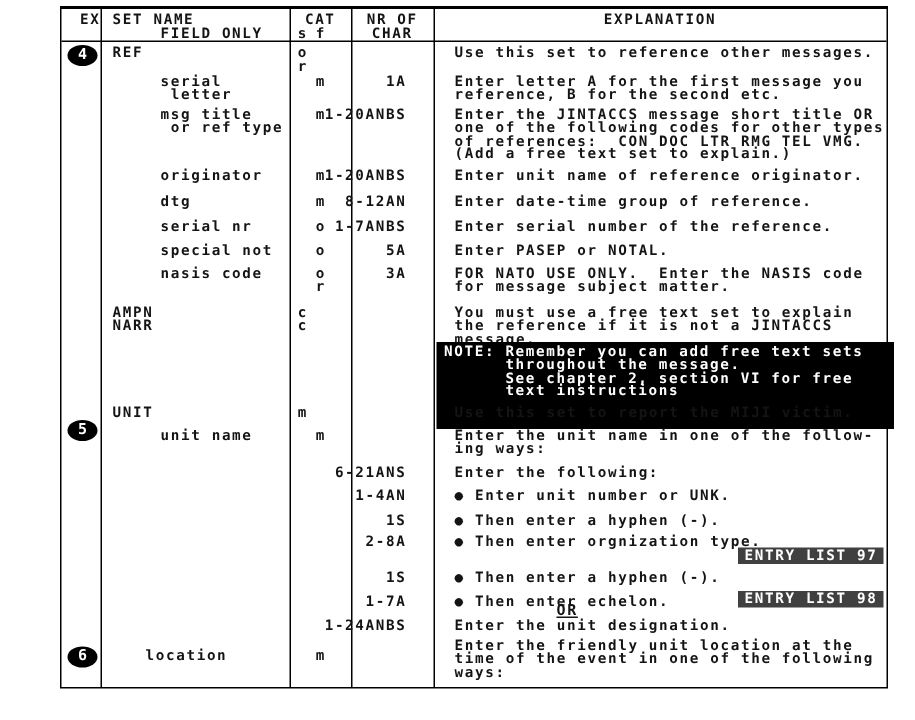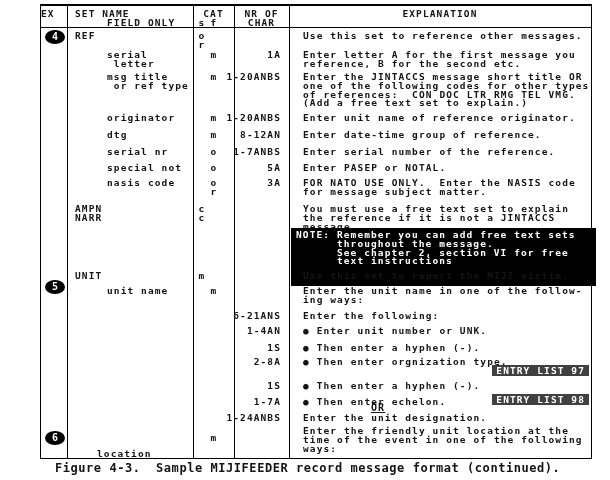--- a/index.html
+++ b/index.html
@@ -7,24 +7,24 @@
         font-family:"DejaVu Sans Mono",monospace;font-weight:bold;color:#141414;overflow:hidden;}
   .tbl{position:absolute;left:40px;top:4px;width:550px;height:452px;
        border:1px solid #000;border-top-width:2px;}
   .vline{position:absolute;top:0;bottom:0;width:1px;background:#000;}
   .hline{position:absolute;left:0;height:1px;background:#000;}
   .row{position:absolute;left:0;right:0;height:0;}
   .cell{position:absolute;top:0;white-space:pre;font-size:9.5px;letter-spacing:1.1px;line-height:8.8px;}
   .hcell{position:absolute;white-space:pre;font-size:9.5px;letter-spacing:1.1px;line-height:9px;}
   .c-set{left:34px;}
   .c-field{left:66px;}
-  .c-field-loc{left:56px;margin-top:16px;}
+  .c-field-loc{left:56px;}
   .c-cats{left:153px;width:16px;text-align:center;}
   .c-catf{left:165px;width:16px;text-align:center;}
-  .c-chars{left:178px;width:62px;text-align:right;}
+  .c-chars{left:168px;width:62px;text-align:right;}
   .c-expl{left:262px;width:290px;}
   .ex{position:absolute;left:4px;width:20px;height:14px;background:#000;color:#fff;
       border-radius:50%;font-size:10px;line-height:14px;text-align:center;letter-spacing:0;}
   .note{position:absolute;left:250px;top:222px;width:300px;background:#000;color:#fff;
         padding:3px 0 20px 5px;font-size:9.5px;letter-spacing:1.1px;line-height:8.8px;white-space:pre;}
   .badge{position:absolute;right:2px;background:#404040;color:#fff;font-size:9.5px;
          letter-spacing:1.1px;line-height:11px;padding:0 4px;white-space:pre;}
   .or{position:absolute;left:330px;top:396px;font-size:10px;letter-spacing:1.1px;
       text-decoration:underline;white-space:pre;}
   .caption{position:absolute;left:55px;top:461px;font-size:12px;letter-spacing:0.55px;
@@ -36,21 +36,21 @@
 <div class="page">
   <div class="tbl">
 
     <div class="vline" style="left:26px"></div>
     <div class="vline" style="left:152px"></div>
     <div class="vline" style="left:193px"></div>
     <div class="vline" style="left:248px"></div>
 
     <div class="hline" style="top:21px;width:550px"></div>
 
-    <div class="hcell" style="left:0;width:26px;top:3px;text-align:left">EX</div>
+    <div class="hcell" style="left:0;width:26px;top:3px;text-align:right">EX</div>
     <div class="hcell" style="left:34px;top:3px">SET NAME</div>
     <div class="hcell" style="left:66px;top:12px">FIELD ONLY</div>
     <div class="hcell" style="left:152px;width:41px;top:3px;text-align:center">CAT</div>
     <div class="hcell" style="left:153px;width:16px;top:12px;text-align:center">s</div>
     <div class="hcell" style="left:165px;width:16px;top:12px;text-align:center">f</div>
     <div class="hcell" style="left:193px;width:55px;top:3px;text-align:center">NR OF</div>
     <div class="hcell" style="left:193px;width:55px;top:12px;text-align:center">CHAR</div>
     <div class="hcell" style="left:248px;width:302px;top:3px;text-align:center">EXPLANATION</div>
 
     <div class="row" style="top:26px">
@@ -183,14 +183,13 @@
       <div class="ex" style="top:4px">6</div>
       <div class="cell c-field-loc" style="top:7px">location</div>
       <div class="cell c-catf" style="top:7px">m</div>
       <div class="cell c-expl">Enter the friendly unit location at the
 time of the event in one of the following
 ways:</div>
     </div>
 
   </div>
 
-  <div class="caption">Figure 4-3.  Sample MIJIFEEDER record message format (continued).</div>
 </div>
 
 </body></html>

